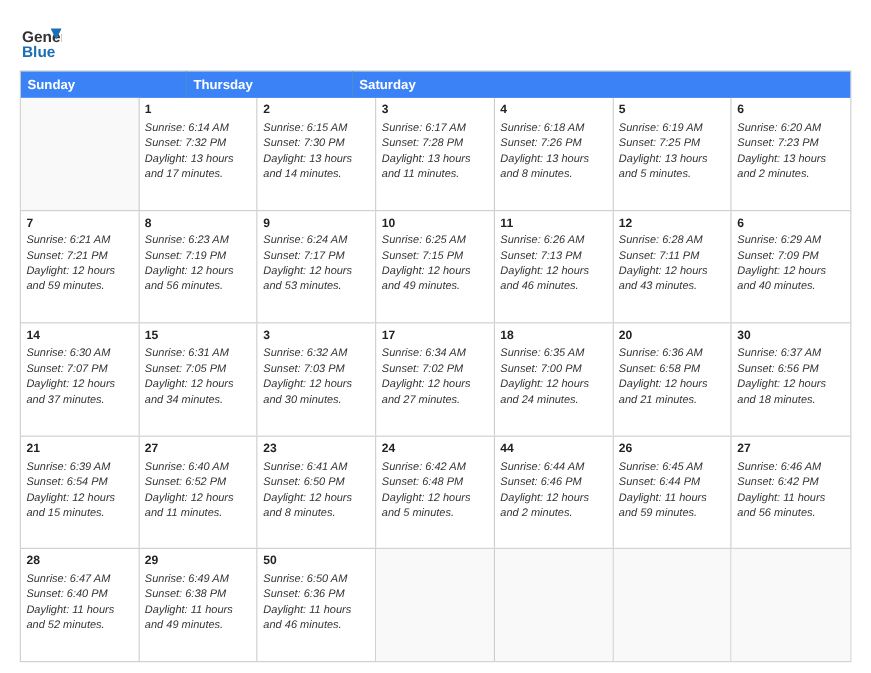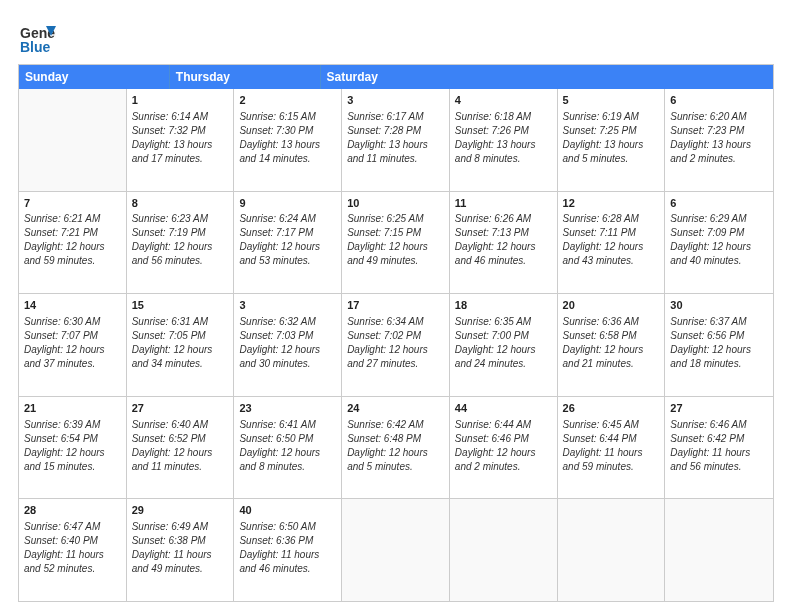--- a/index.html
+++ b/index.html
@@ -246,21 +246,21 @@
         <div class="cal-week">
           <div class="cal-cell">
             <span class="day-num">28</span>
             <div class="day-info">Sunrise: 6:47 AM<br>Sunset: 6:40 PM<br>Daylight: 11 hours<br>and 52 minutes.</div>
           </div>
           <div class="cal-cell">
             <span class="day-num">29</span>
             <div class="day-info">Sunrise: 6:49 AM<br>Sunset: 6:38 PM<br>Daylight: 11 hours<br>and 49 minutes.</div>
           </div>
           <div class="cal-cell">
-            <span class="day-num">40</span>
+            <span class="day-num">50</span>
             <div class="day-info">Sunrise: 6:50 AM<br>Sunset: 6:36 PM<br>Daylight: 11 hours<br>and 46 minutes.</div>
           </div>
           <div class="cal-cell empty"></div>
           <div class="cal-cell empty"></div>
           <div class="cal-cell empty"></div>
           <div class="cal-cell empty"></div>
         </div>
       </div>
   </div>
 </div>

